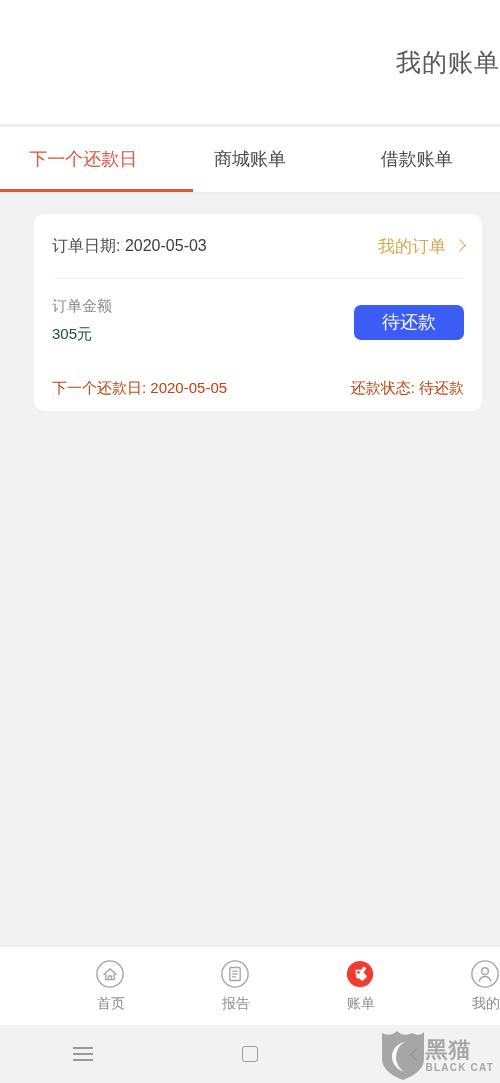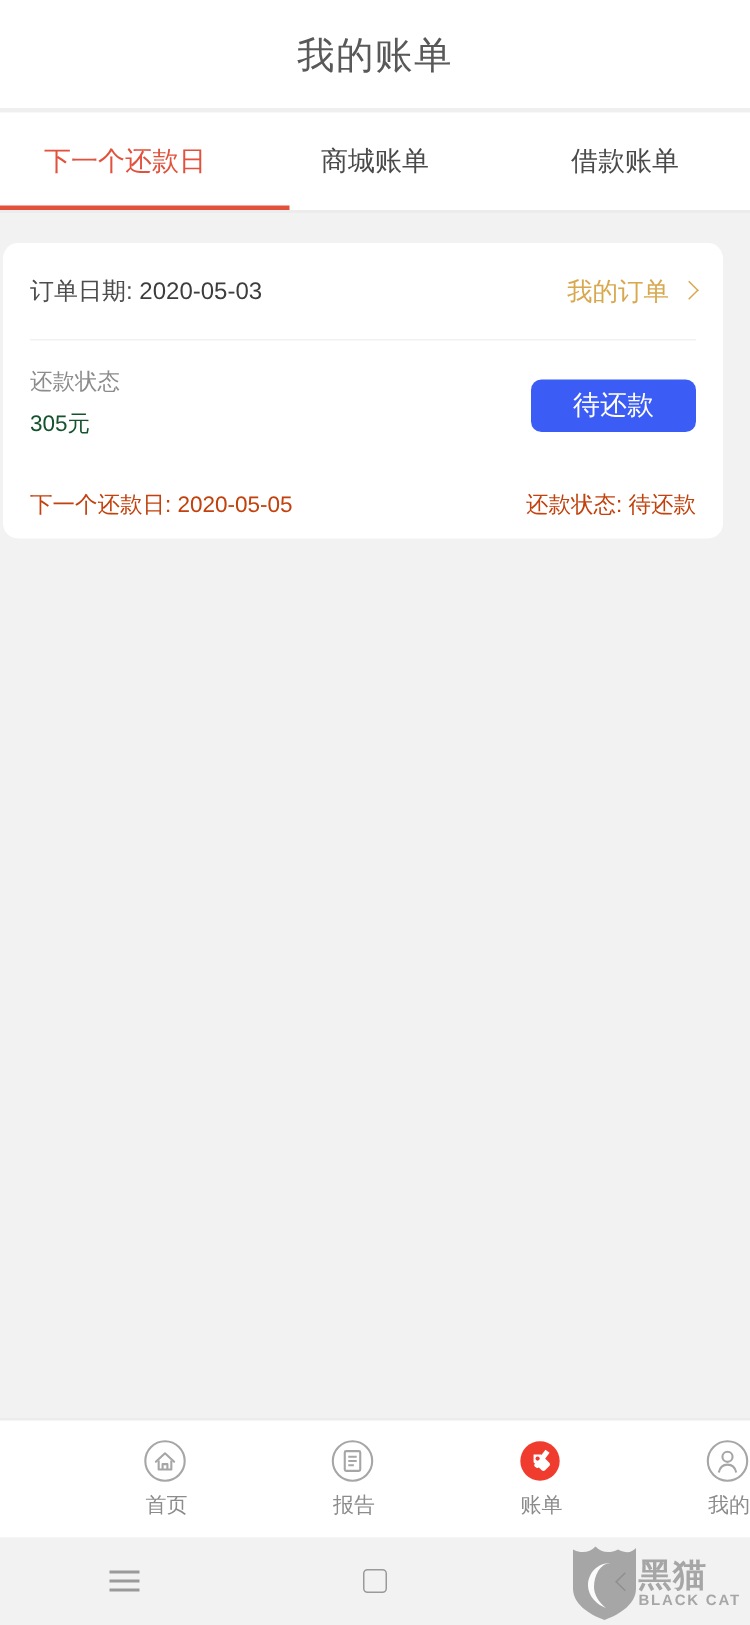--- a/index.html
+++ b/index.html
@@ -6,22 +6,22 @@
   html, body {
     width: 500px; height: 1083px;
     font-family: "Liberation Sans", "DejaVu Sans", sans-serif;
     background: #f2f2f2;
     overflow: hidden;
   }
   .phone { position: relative; width: 500px; height: 1083px; background: #f2f2f2; }
 
   
   .header {
-    height: 72px; background: #ffffff;
-    display: flex; align-items: center; justify-content: center;
+    height: 124px; background: #ffffff;
+    display: flex; align-items: center; justify-content: flex-end;
   }
   .header-title { font-size: 25px; color: #595959; letter-spacing: 1px; }
 
   .header-sep { height: 3px; background: #efefef; width: 100%; }
 
   
   .tabs {
     background: #ffffff; height: 65px;
     display: flex; align-items: center;
     position: relative;
@@ -35,21 +35,21 @@
   .tab.active { color: #e2513c; }
   .tab-underline {
     position: absolute; left: 0; bottom: 0;
     width: 193px; height: 3px; background: #e2513c;
   }
   .tabs-bottom-line {
     height: 2px; background: #ececec;
   }
 
   
-  .content { padding: 20px 18px 0 2px; }
+  .content { padding: 20px 18px 0 34px; }
   .card {
     background: #ffffff; border-radius: 10px;
     padding: 0 18px;
   }
   .card-row-top {
     display: flex; align-items: center; justify-content: space-between;
     height: 64px;
   }
   .order-date { font-size: 16px; color: #4c4c4c; }
   .order-date .val { color: #3d3d3d; }
@@ -156,21 +156,21 @@
         <div class="my-orders">
           <span>我的订单</span>
           <span class="chev"></span>
         </div>
       </div>
 
       <div class="card-divider"></div>
 
       <div class="card-row-mid">
         <div class="field">
-          <div class="field-label">还款状态</div>
+          <div class="field-label">订单金额</div>
           <div class="field-value">305元</div>
         </div>
         <button class="status-btn">待还款</button>
       </div>
 
       <div class="card-row-bot">
         <div>
           <span>下一个还款日:</span>
           <span>2020-05-05</span>
         </div>

